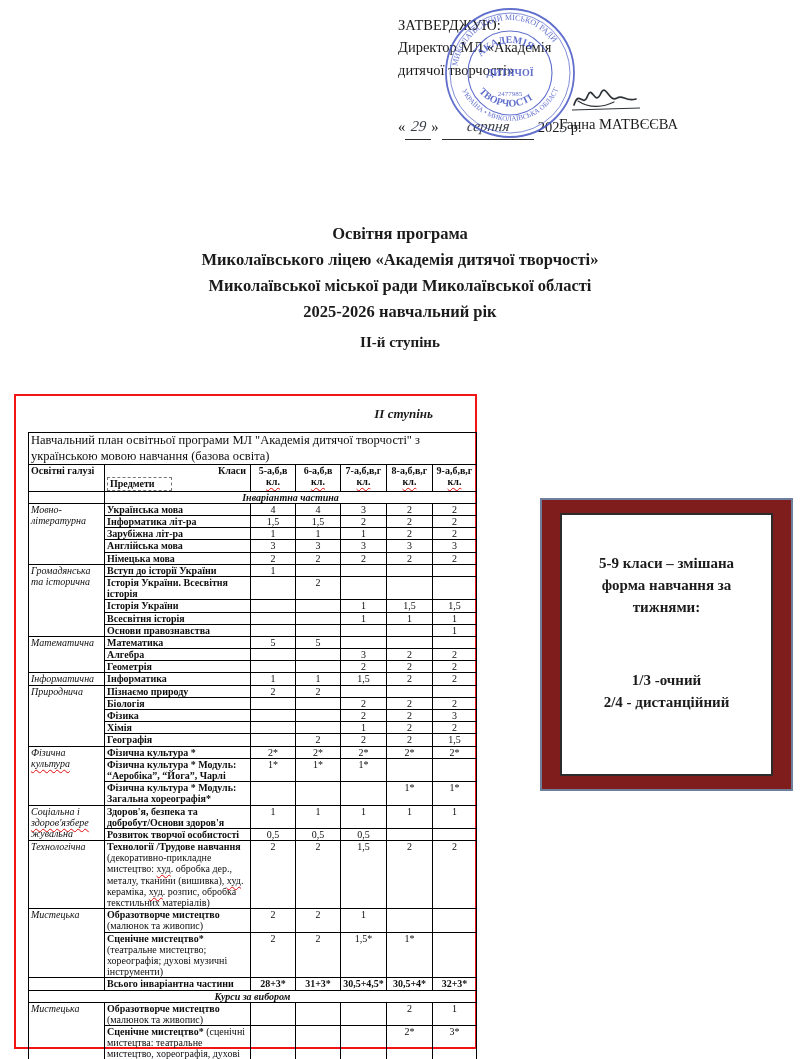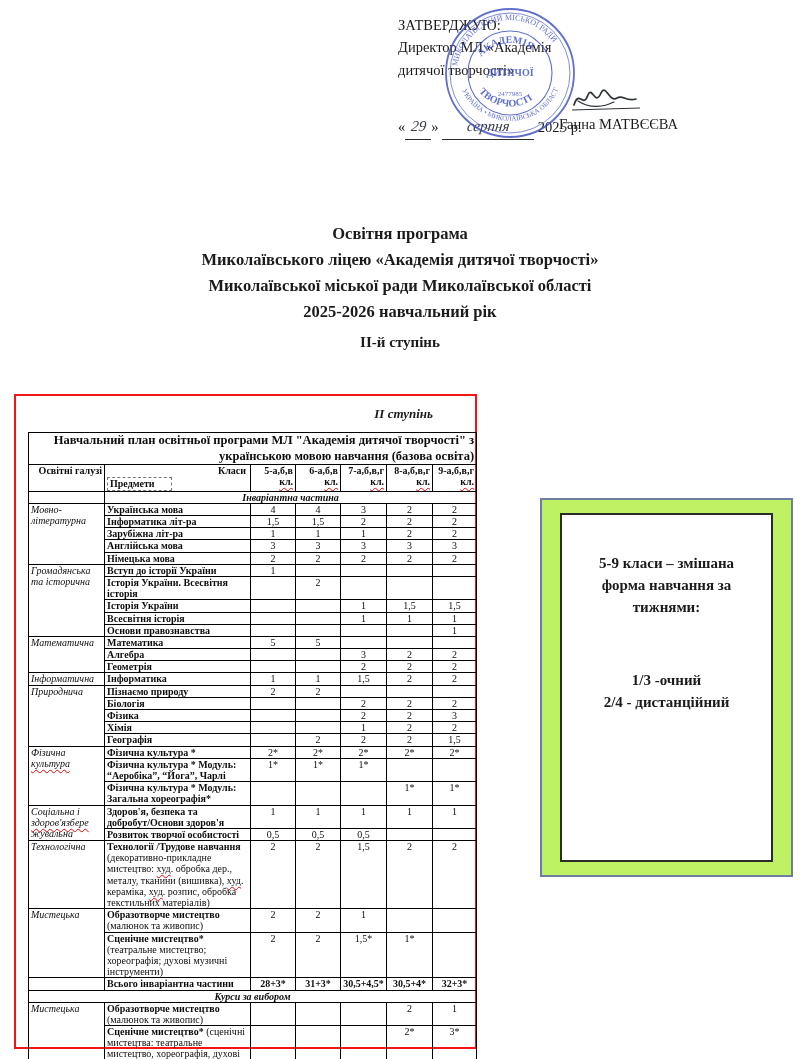--- a/index.html
+++ b/index.html
@@ -23,38 +23,38 @@
              font-weight:bold;font-size:16.5px;line-height:26px;}
   .stage-title{position:absolute;left:0;top:334px;width:100%;text-align:center;font-weight:bold;font-size:15px;}
 
   
   .red-box{position:absolute;left:14px;top:394px;width:463px;height:655px;border:2px solid #f21515;box-sizing:border-box;}
   .stage-label{position:absolute;top:10px;right:42px;font-weight:bold;font-style:italic;font-size:13px;}
 
   table.curr{position:absolute;left:12px;top:36px;border-collapse:collapse;table-layout:fixed;
              width:448px;font-size:10px;line-height:1.12;color:#0d0d0d;}
   table.curr td{border:1px solid #000;padding:0 2px;vertical-align:top;overflow:hidden;}
-  td.tbl-title{font-weight:bold;text-align:right;font-size:12.5px;line-height:1.25;padding:1px 4px;}
-  td.h1{font-weight:bold;text-align:right;vertical-align:top;padding-top:2px;}
+  td.tbl-title{font-weight:normal;text-align:left;font-size:12.5px;line-height:1.25;padding:1px 4px;}
+  td.h1{font-weight:bold;text-align:left;vertical-align:top;padding-top:2px;}
   td.h2{padding:0 2px 2px 2px;}
   .klasy{display:block;text-align:right;font-weight:bold;padding-right:2px;}
   .predmety{display:inline-block;border:1px dashed #777;font-weight:bold;padding:0 16px 0 2px;margin-top:1px;}
-  td.hc{font-weight:bold;text-align:right;vertical-align:top;padding-left:3px;}
+  td.hc{font-weight:bold;text-align:center;vertical-align:top;padding-left:3px;}
   td.galuz{font-style:italic;white-space:pre-line;padding-left:3px;}
   td.subj{padding-left:4px;}
   td.subj b{white-space:pre-line;}
   td.val{text-align:center;}
   td.section{font-weight:bold;font-style:italic;text-align:center;}
   td.lbl{font-weight:bold;padding-left:4px;}
   td.bval{text-align:center;font-weight:bold;}
   .sq{text-decoration:underline wavy #e00808 1px;text-decoration-skip-ink:none;text-underline-offset:2px;}
 
   
-  .side-box{position:absolute;left:540px;top:498px;width:253px;height:379px;box-sizing:border-box;
-            border:2px solid #6e7f9e;background:#bef264;padding:13px 18px;}
+  .side-box{position:absolute;left:540px;top:498px;width:253px;height:293px;box-sizing:border-box;
+            border:2px solid #6e7f9e;background:#7f1d1d;padding:13px 18px;}
   .side-inner{width:100%;height:100%;box-sizing:border-box;border:2px solid #2b2b2b;background:#fff;
               text-align:center;font-weight:bold;font-size:15px;line-height:1.45;padding:38px 14px 0 14px;}
   .side-inner .gap{height:52px;}
   .side-inner .item{}
 </style>
 </head>
 <body>
 
 <div class="page">
 

